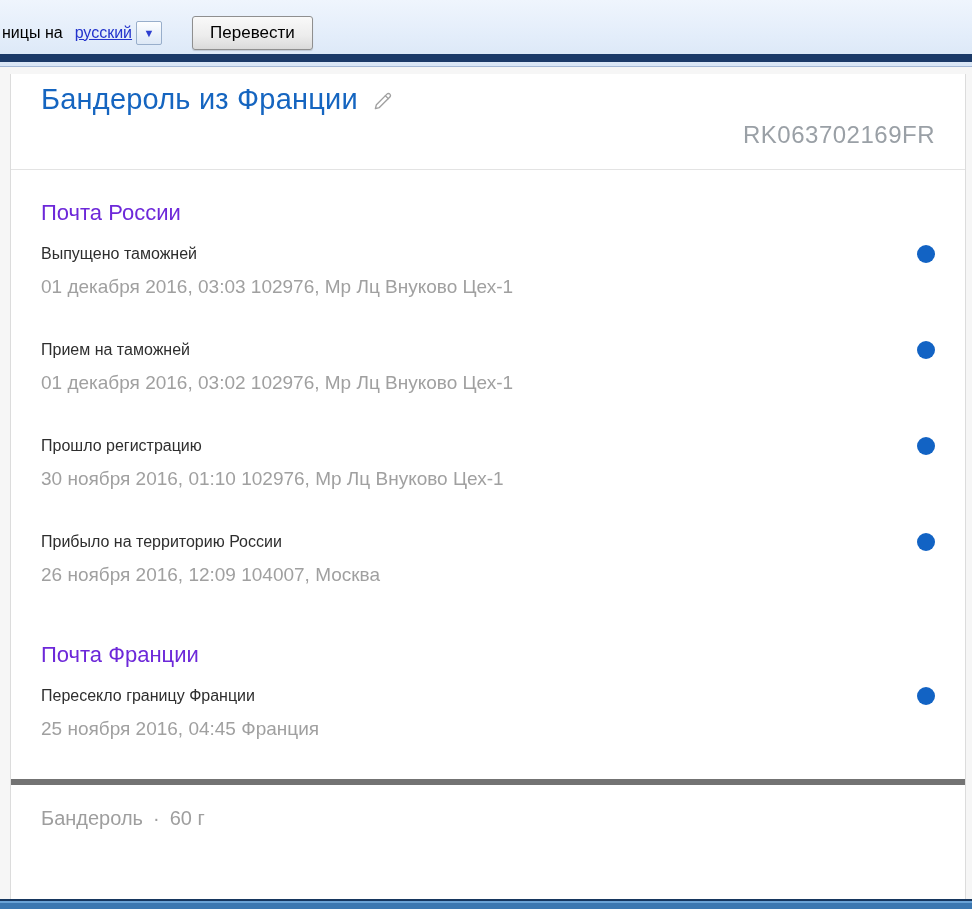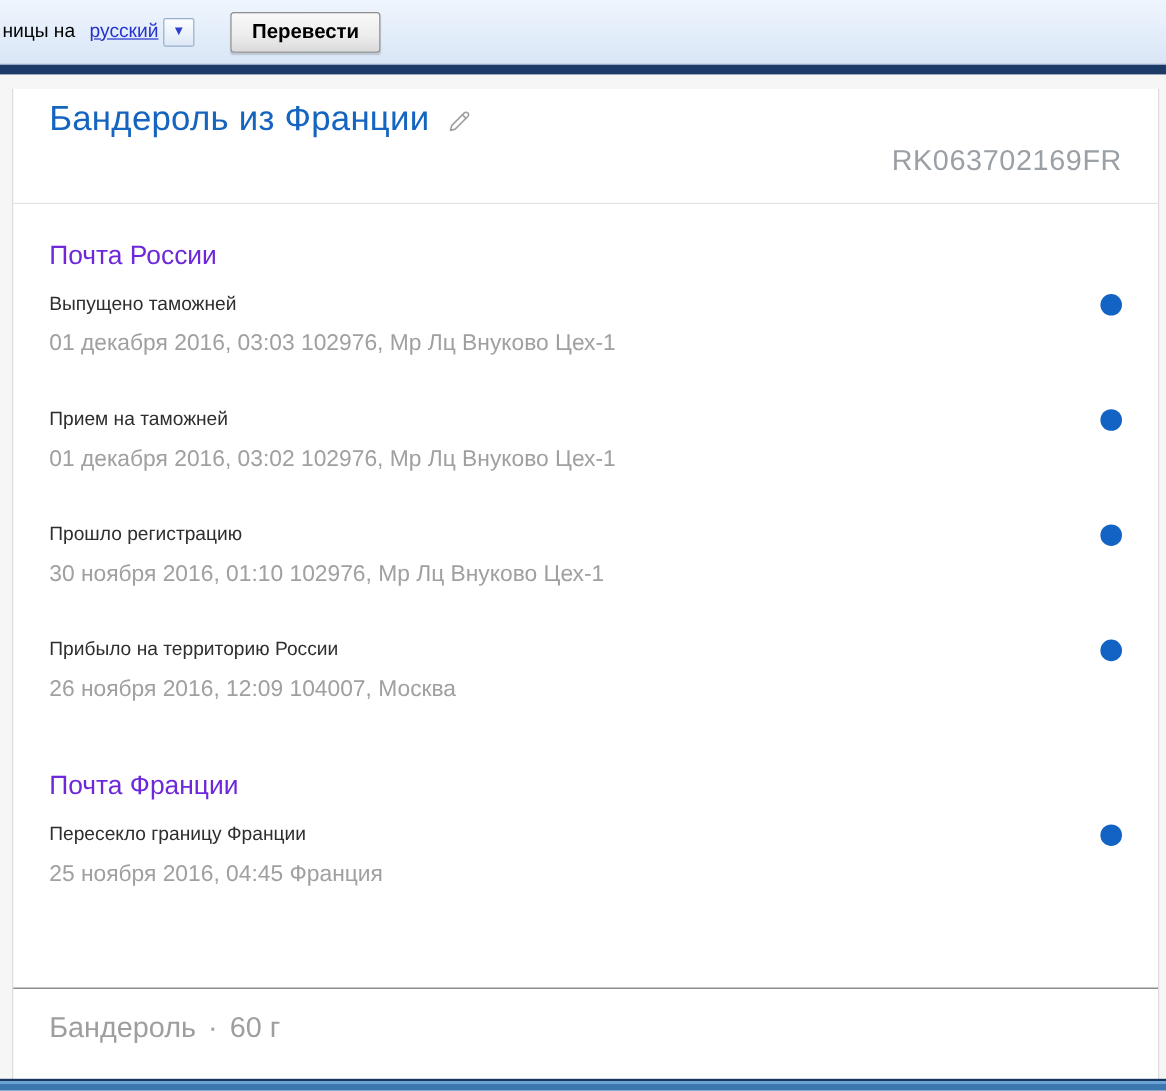--- a/index.html
+++ b/index.html
@@ -4,37 +4,37 @@
 <style>
   html,body{margin:0;padding:0;}
   body{
     width:972px;height:909px;position:relative;overflow:hidden;
     background:#f6f6f6;
     font-family:"Liberation Sans", sans-serif;
     -webkit-font-smoothing:antialiased;
   }
   
   .translate-bar{
-    position:absolute;top:0;left:0;width:972px;height:54px;
+    position:absolute;top:0;left:0;width:972px;height:67px;
     background:linear-gradient(180deg,#eff5fd 0%,#e3edfa 55%,#d9e6f6 100%);
     border-bottom:1px solid #a4b8d6;
     display:flex;align-items:center;box-sizing:border-box;
   }
   .tb-text{font-size:16px;color:#000;margin-left:2px;white-space:nowrap;}
   .tb-link{font-size:16px;color:var(--link-blue,#2333cc);text-decoration:underline;margin-left:12px;cursor:pointer;}
   .tb-dd{
     width:26px;height:24px;margin-left:4px;box-sizing:border-box;
     border:1px solid #98aecb;border-radius:2px;
     background:linear-gradient(180deg,#fdfeff,#dde8f6);
     display:flex;align-items:center;justify-content:center;padding:0;cursor:pointer;
   }
   .tb-dd-arrow{font-size:11px;line-height:1;color:#2d3fd0;}
   .tb-btn{
     margin-left:30px;height:34px;padding:0 17px;cursor:pointer;
-    font-family:"Liberation Sans", sans-serif;font-size:17px;font-weight:bold;color:#000;
+    font-family:"Liberation Sans", sans-serif;font-size:17px;font-weight:normal;color:#000;
     background:linear-gradient(180deg,#f9f9f9 0%,#ececec 60%,#dadada 100%);
     border:1px solid #8f8f8f;border-radius:3px;
     box-shadow:0 1px 1px rgba(0,0,0,0.15);
   }
   
   .navy-strip{position:absolute;top:54px;left:0;width:972px;height:8px;background:var(--navy,#1b3a68);}
   
   .panel{
     position:absolute;top:74px;left:10px;width:956px;height:837px;box-sizing:border-box;
     background:#fff;border-left:1px solid #dcdcdc;border-right:1px solid #dcdcdc;
@@ -52,22 +52,22 @@
   .group-label + .event{margin-top:16px;}
   .event + .event{margin-top:38px;}
   .event-title{font-size:16px;color:#2e2e2e;line-height:30px;font-weight:400;padding-right:60px;}
   .event-details{font-size:19px;color:#a0a0a0;line-height:21px;margin-top:7px;}
   .dot{
     position:absolute;right:0;top:6px;width:18px;height:18px;border-radius:50%;
     background:var(--dot-blue,#1263c4);
   }
   
   .panel-footer{
-    border-top:1px solid #737373;padding:22px 30px 0 30px;
-    font-size:24px;color:#9e9e9e;line-height:22px;margin-top:44px;
+    border-top:6px solid #737373;padding:22px 30px 0 30px;
+    font-size:20px;color:#9e9e9e;line-height:22px;
   }
   .panel-footer .sep{margin:0 10px;}
   
   .bottom-bar{
     position:absolute;left:0;bottom:0;width:972px;height:10px;
     background:linear-gradient(180deg,#17375f 0%,#17375f 20%,#6ba3d6 20%,#6ba3d6 45%,#3c77b0 45%,#3c77b0 100%);
   }
 </style>
 </head>
 <body>

